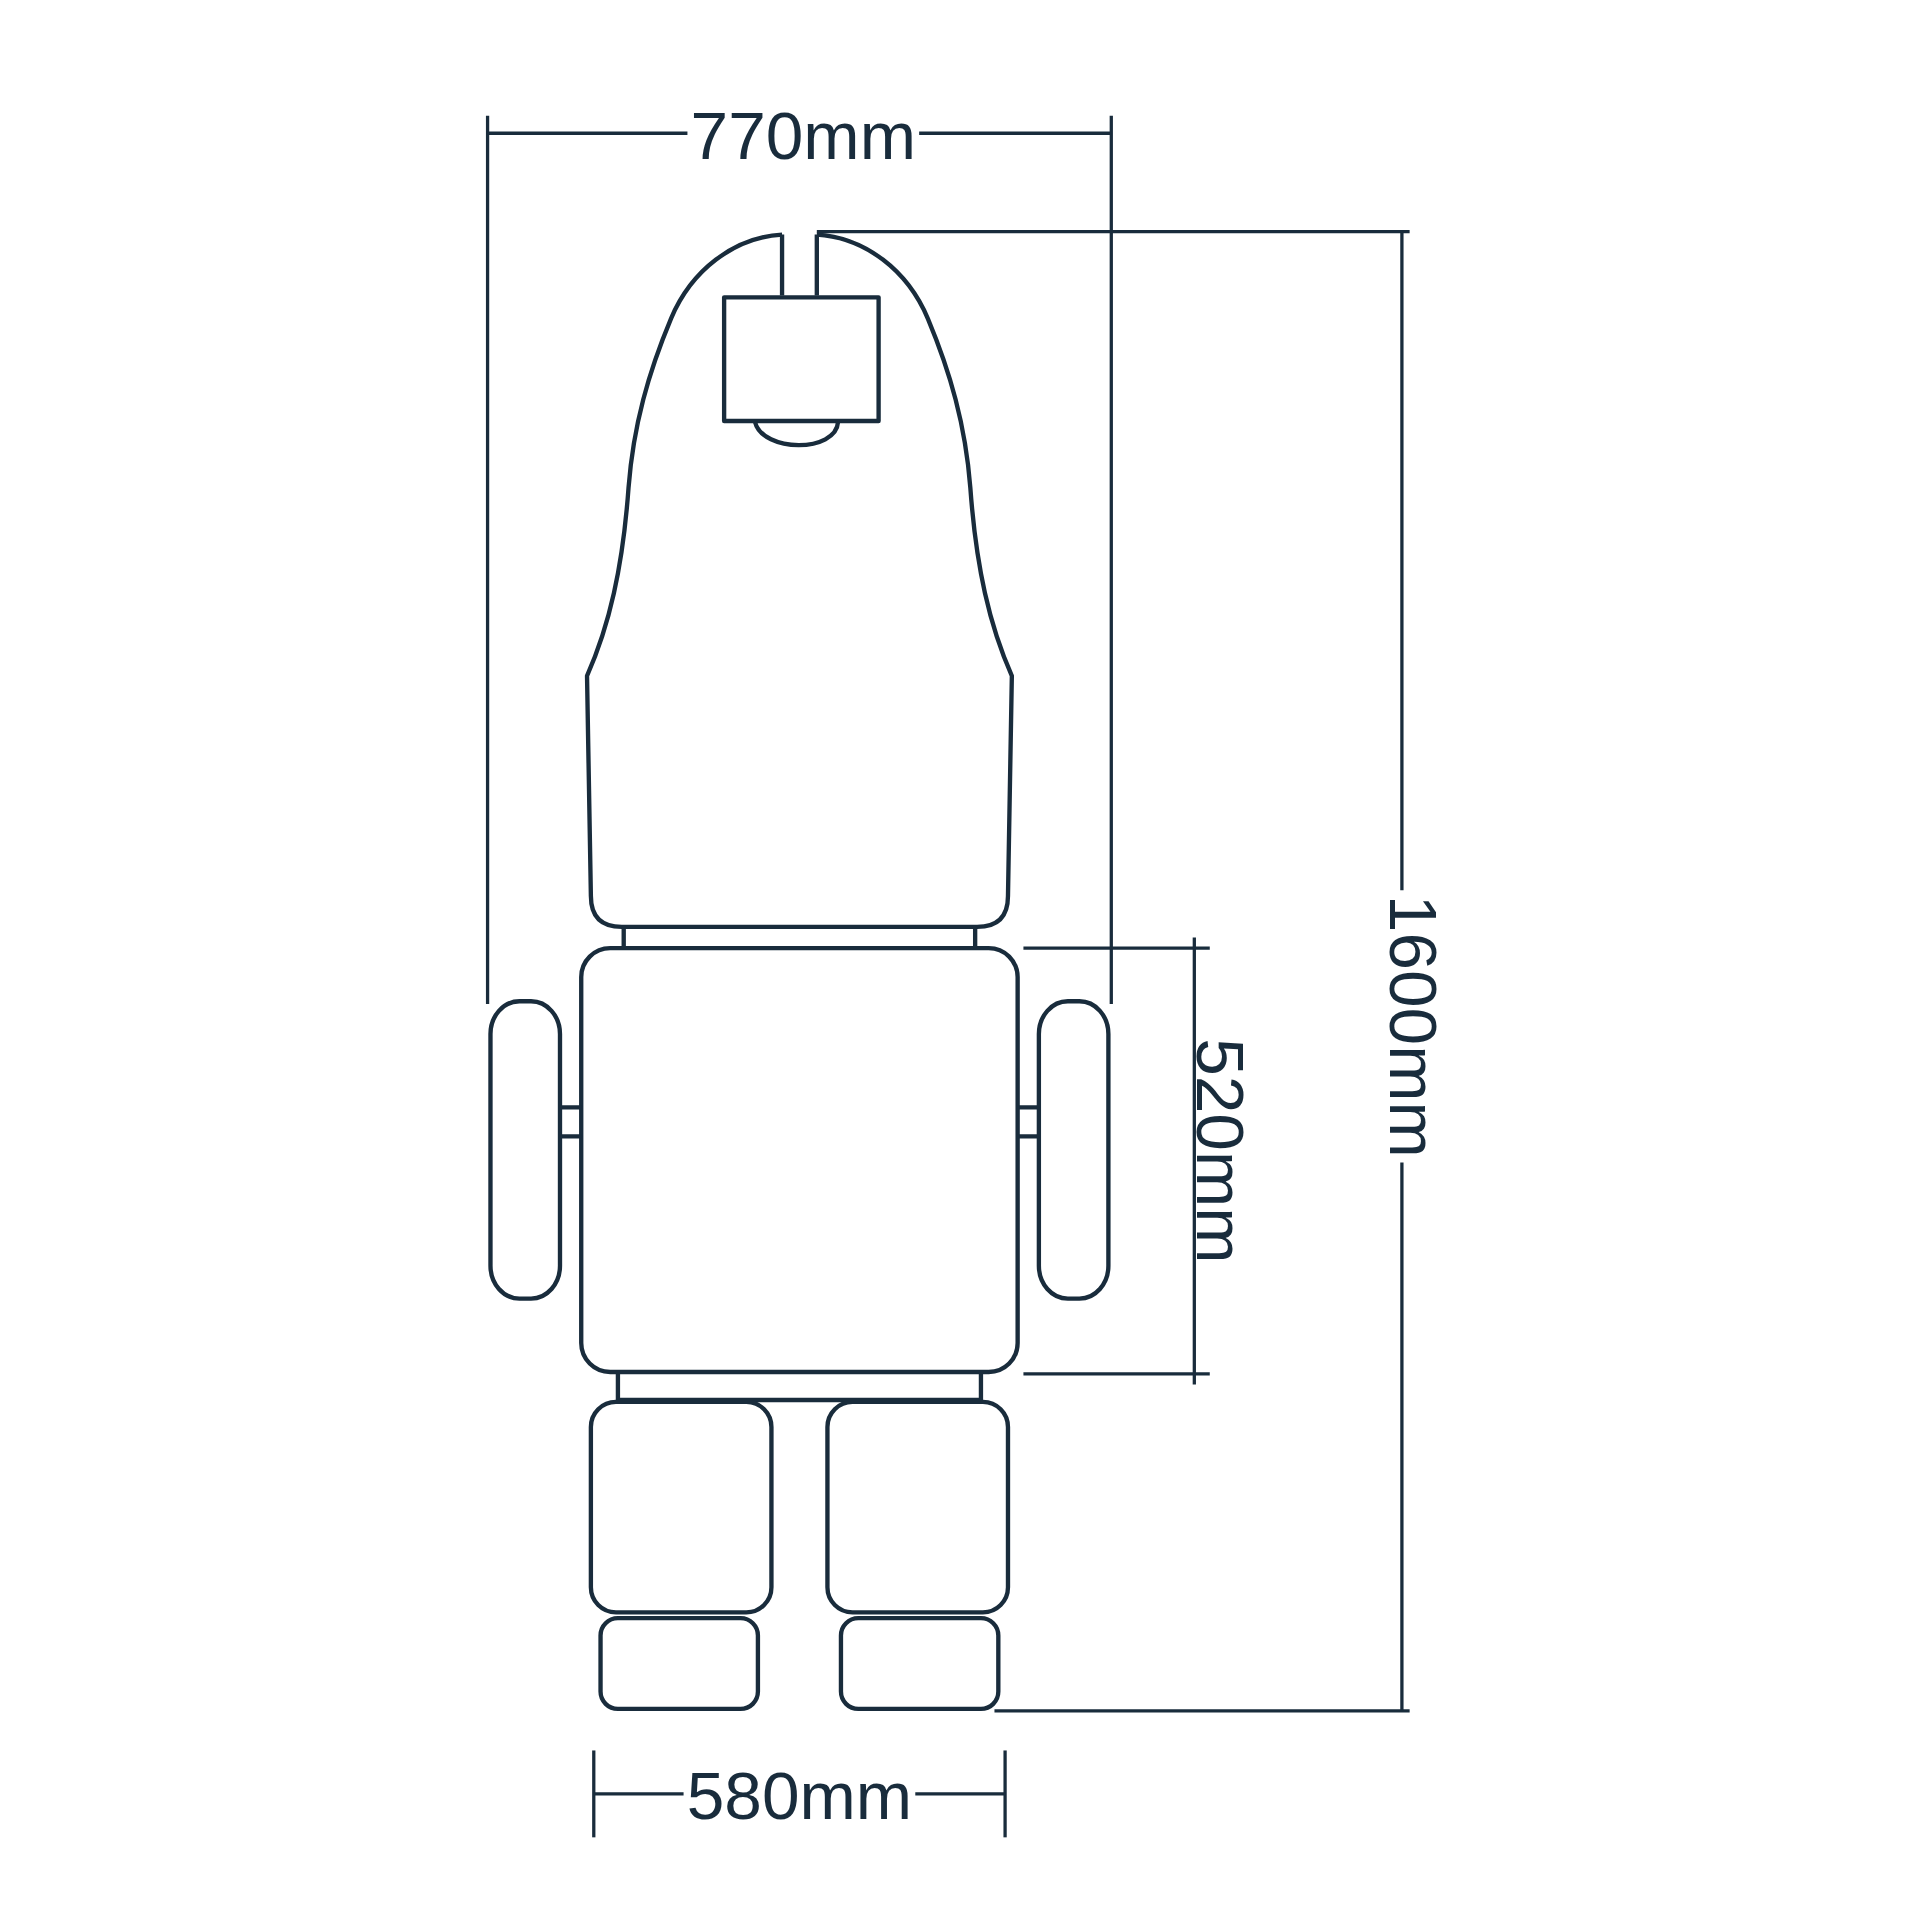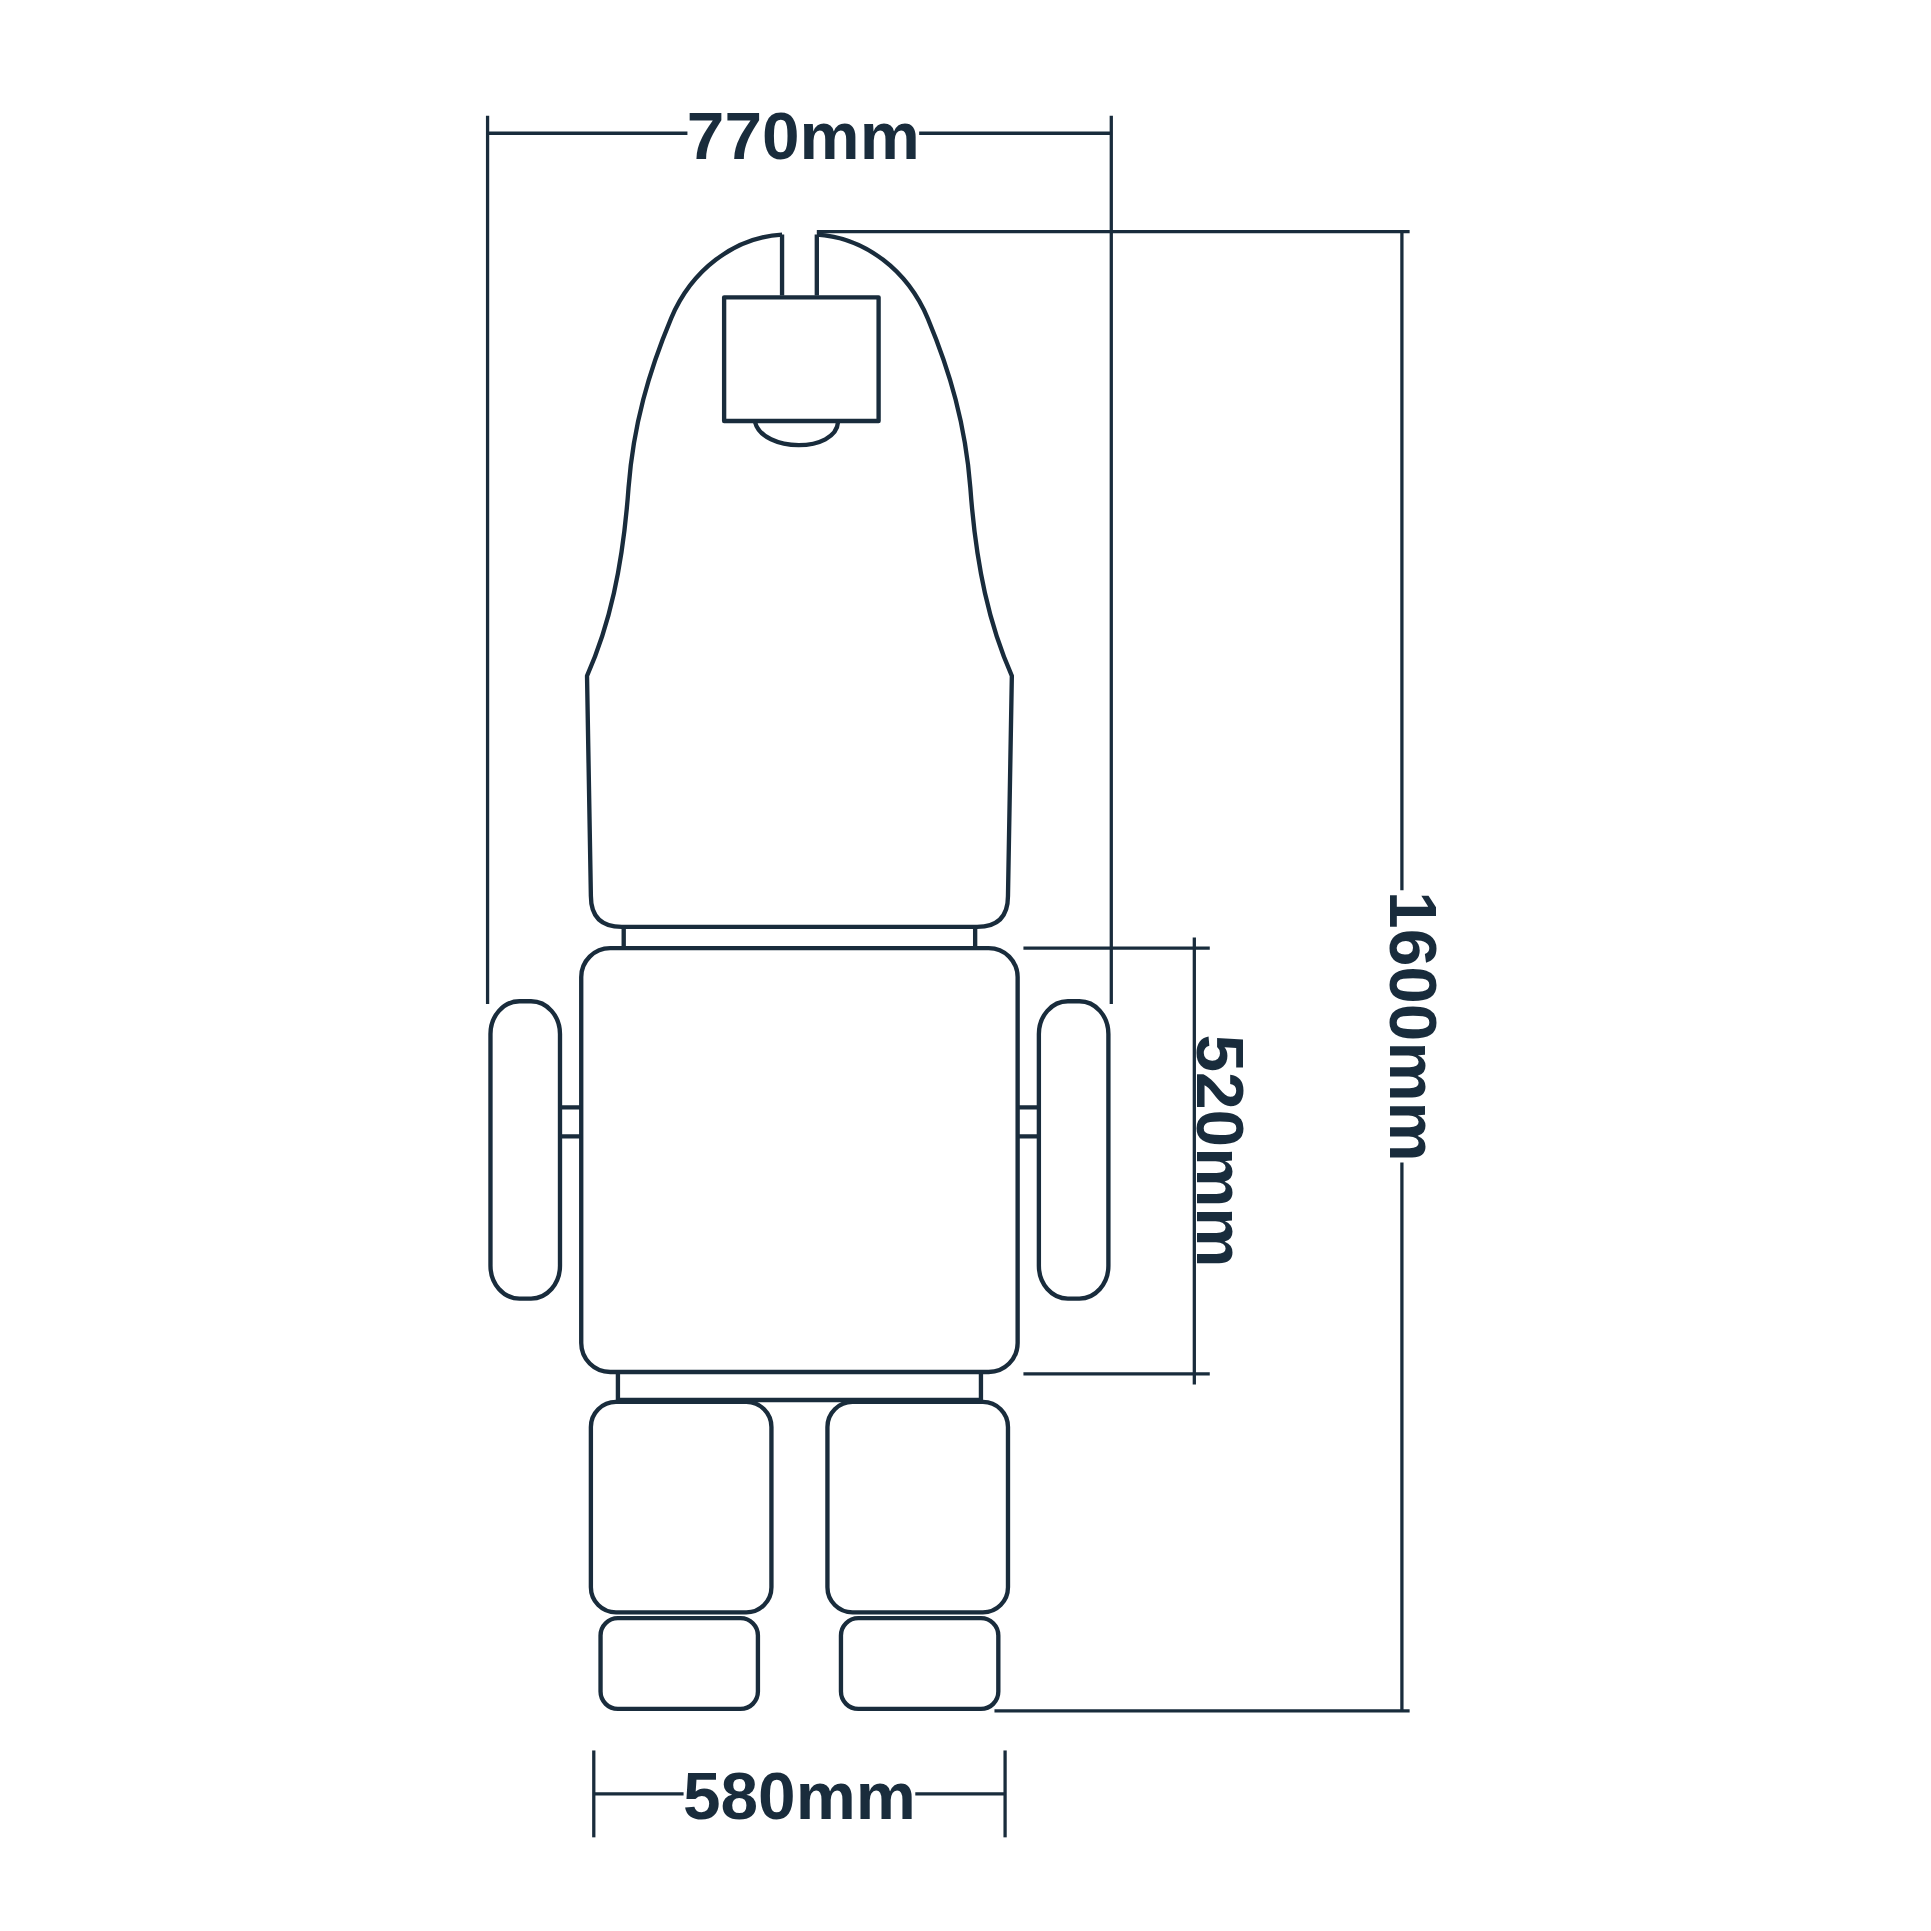--- a/index.html
+++ b/index.html
@@ -9,21 +9,20 @@
   }
   body {
     width: 1931px;
     height: 1931px;
     position: relative;
     font-family: "Liberation Sans", sans-serif;
   }
   #diagram-wrap {
     position: absolute;
     inset: 0;
-    font-weight: bold;
   }
   svg {
     display: block;
     width: 1931px;
     height: 1931px;
   }
   .chair-line {
     fill: #ffffff;
     stroke: #192c3c;
     stroke-width: 4.5;

